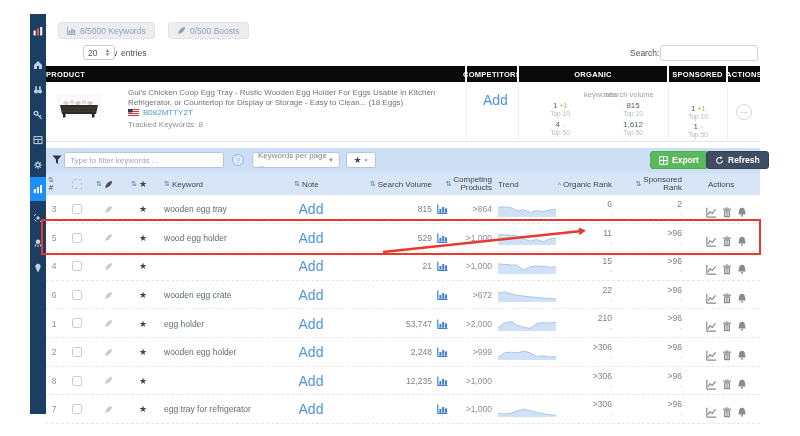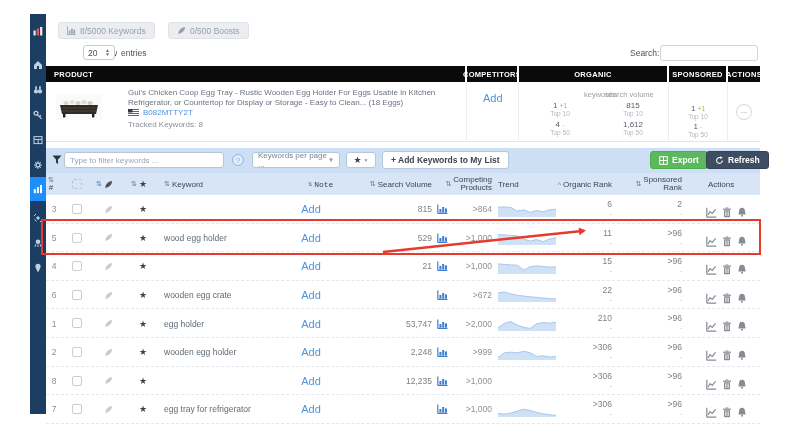--- a/index.html
+++ b/index.html
@@ -23,21 +23,21 @@
   #search-input { position:absolute; height:16px; border:1px solid #cfd4da; border-radius:3px; background:#fff; font-size:8.5px; padding:0 4px; }
 
   
   .blackcell { position:absolute; top:66px; height:16px; background:#0a0a0a; color:#fff; font-size:7.5px; font-weight:bold;
                letter-spacing:0.3px; display:flex; align-items:center; justify-content:center; }
   #product-panel { position:absolute; left:46px; top:82px; width:714px; height:60px; border-bottom:1px solid #e2e5e9; }
   .pp-sep { position:absolute; top:82px; height:60px; width:1px; background:#eceef1; }
   #product-title { position:absolute; font-size:8px; color:#6b7280; line-height:9.5px; width:330px; }
   #product-asin { position:absolute; font-size:8px; color:#4f95dd; }
   #product-tracked { position:absolute; font-size:8px; color:#8a9097; }
-  .add-link { color:#4f95dd; font-size:11px; cursor:pointer;text-align:center; }
+  .add-link { color:#4f95dd; font-size:14px; cursor:pointer;text-align:center; }
   .sub-hdr { position:absolute; font-size:7.5px; color:#9aa2ab; }
   .metric-val { position:absolute; font-size:8px; color:#5a6068; text-align:center; width:40px; }
   .metric-val .delta-pos { color:#8bc34a; font-size:6.5px; }
   .metric-val .delta-neu { color:#b6bcc3; font-size:6.5px; }
   .metric-cap { position:absolute; font-size:6.5px; color:#b2b8bf; text-align:center; width:40px; }
   #more-btn { position:absolute; width:16px; height:16px; border:1px solid #d4d8dd; border-radius:50%; background:#fff;
               color:#8a9097; font-size:8px; line-height:12px; text-align:center; cursor:pointer; }
 
   
   #toolbar { position:absolute; left:46px; top:148px; width:714px; height:25px; background:#cdduf5; background:#cddff5; display:flex; align-items:center; }
@@ -177,21 +177,21 @@
     <span>20</span>
     <span class="updown">
         <span>▲</span>
         <span>▼</span>
       </span>
   </div>
   <span class="lbl" style="left:121px; top:48px;">entries</span>
   <span class="lbl" style="left:630px; top:48px;">Search:</span>
   <input id="search-input" style="left: 660px; top: 45px; width: 98px;" value="">
 
-  <div class="blackcell" style="left:46px; width:419px; justify-content:flex-start; padding-left:8px;">
+  <div class="blackcell" style="left:46px; width:419px; justify-content:flex-start; padding-left:0;">
       <span>PRODUCT</span>
     </div>
   <div class="blackcell" style="left:467px; width:50px;">
       <span>COMPETITORS</span>
     </div>
   <div class="blackcell" style="left:519px; width:148px;">
       <span>ORGANIC</span>
     </div>
   <div class="blackcell" style="left:669px; width:57px;">
       <span>SPONSORED</span>
@@ -260,21 +260,20 @@
     <input id="filter-input" placeholder="Type to filter keywords ..." style="">
     <div class="q-circle">?</div>
     <div class="tb-select">
       <span>Keywords per page ...</span>
       <span style="font-size:6px; color:#8a929c;">▼</span>
     </div>
     <div class="tb-star">
       <span>★</span>
       <span style="font-size:5px; color:#8a929c;">▼</span>
     </div>
-    <div class="tb-add">+ Add Keywords to My List</div>
     <div class="tb-export">
       <svg width="9" height="9" viewBox="0 0 10 10">
           <rect x="0.8" y="0.8" width="8.4" height="8.4" fill="none" stroke="#fff" stroke-width="1.1"></rect>
           <line x1="0.8" y1="5" x2="9.2" y2="5" stroke="#fff" stroke-width="1.1"></line>
           <line x1="5" y1="0.8" x2="5" y2="9.2" stroke="#fff" stroke-width="1.1"></line>
         </svg>
       <span>Export</span>
     </div>
     <div class="tb-refresh">
       <svg width="9" height="9" viewBox="0 0 10 10">
@@ -298,21 +297,21 @@
         </svg>
     </div>
     <div class="th" style="left:85px;">
       <span class="sort">⇅</span>
       <span style="font-size:9px; color:#3e444b;">★</span>
     </div>
     <div class="th" style="left:118px;">
       <span class="sort">⇅</span>
         <span>Keyword</span>
     </div>
-    <div class="th" style="left:262px;font-family:Liberation Mono, monospace;">
+    <div class="th" style="left:248px;">
       <span class="sort">⇅</span>
         <span>Note</span>
     </div>
     <div class="th" style="left:320px; width:66px; justify-content:flex-end;">
       <span class="sort">⇅</span>
         <span>Search Volume</span>
     </div>
     <div class="th" style="left:396px; width:50px; justify-content:flex-end;">
       <span class="sort">⇅</span>
         <span class="two-line">Competing
@@ -338,20 +337,21 @@
   <div id="rows">
       <div class="row" style="top: 0px;">
         <span class="cell c-num">3</span>
         <div class="checkbox"></div>
         <span class="cell c-rocket">
           <svg width="9" height="9" viewBox="0 0 10 10">
             <path d="M9 1 C5.2 1.2 2.4 3.6 1.4 7.4 L2.6 8.6 C6.4 7.6 8.8 4.8 9 1 Z M1 9.2 L2.2 8.8 L1.4 8 Z" fill="#c6ccd3"></path>
           </svg>
         </span>
         <span class="cell c-star">★</span>
+        <span class="cell c-kw">wooden egg tray</span>
         <span class="cell c-note">
           <span class="add-link">Add</span>
         </span>
         <span class="cell c-sv">815</span>
         <span class="cell c-svicon">
           <svg width="11" height="10" viewBox="0 0 11 10">
             <path d="M0.8 9.4 V0.6 M0.8 9.4 H10.4" stroke="#3c7fd0" stroke-width="1.2" fill="none"></path>
             <rect x="2.4" y="5" width="2" height="3.6" fill="#3c7fd0"></rect>
             <rect x="5.2" y="3" width="2" height="5.6" fill="#3c7fd0"></rect>
             <rect x="8" y="4.4" width="2" height="4.2" fill="#3c7fd0"></rect>

